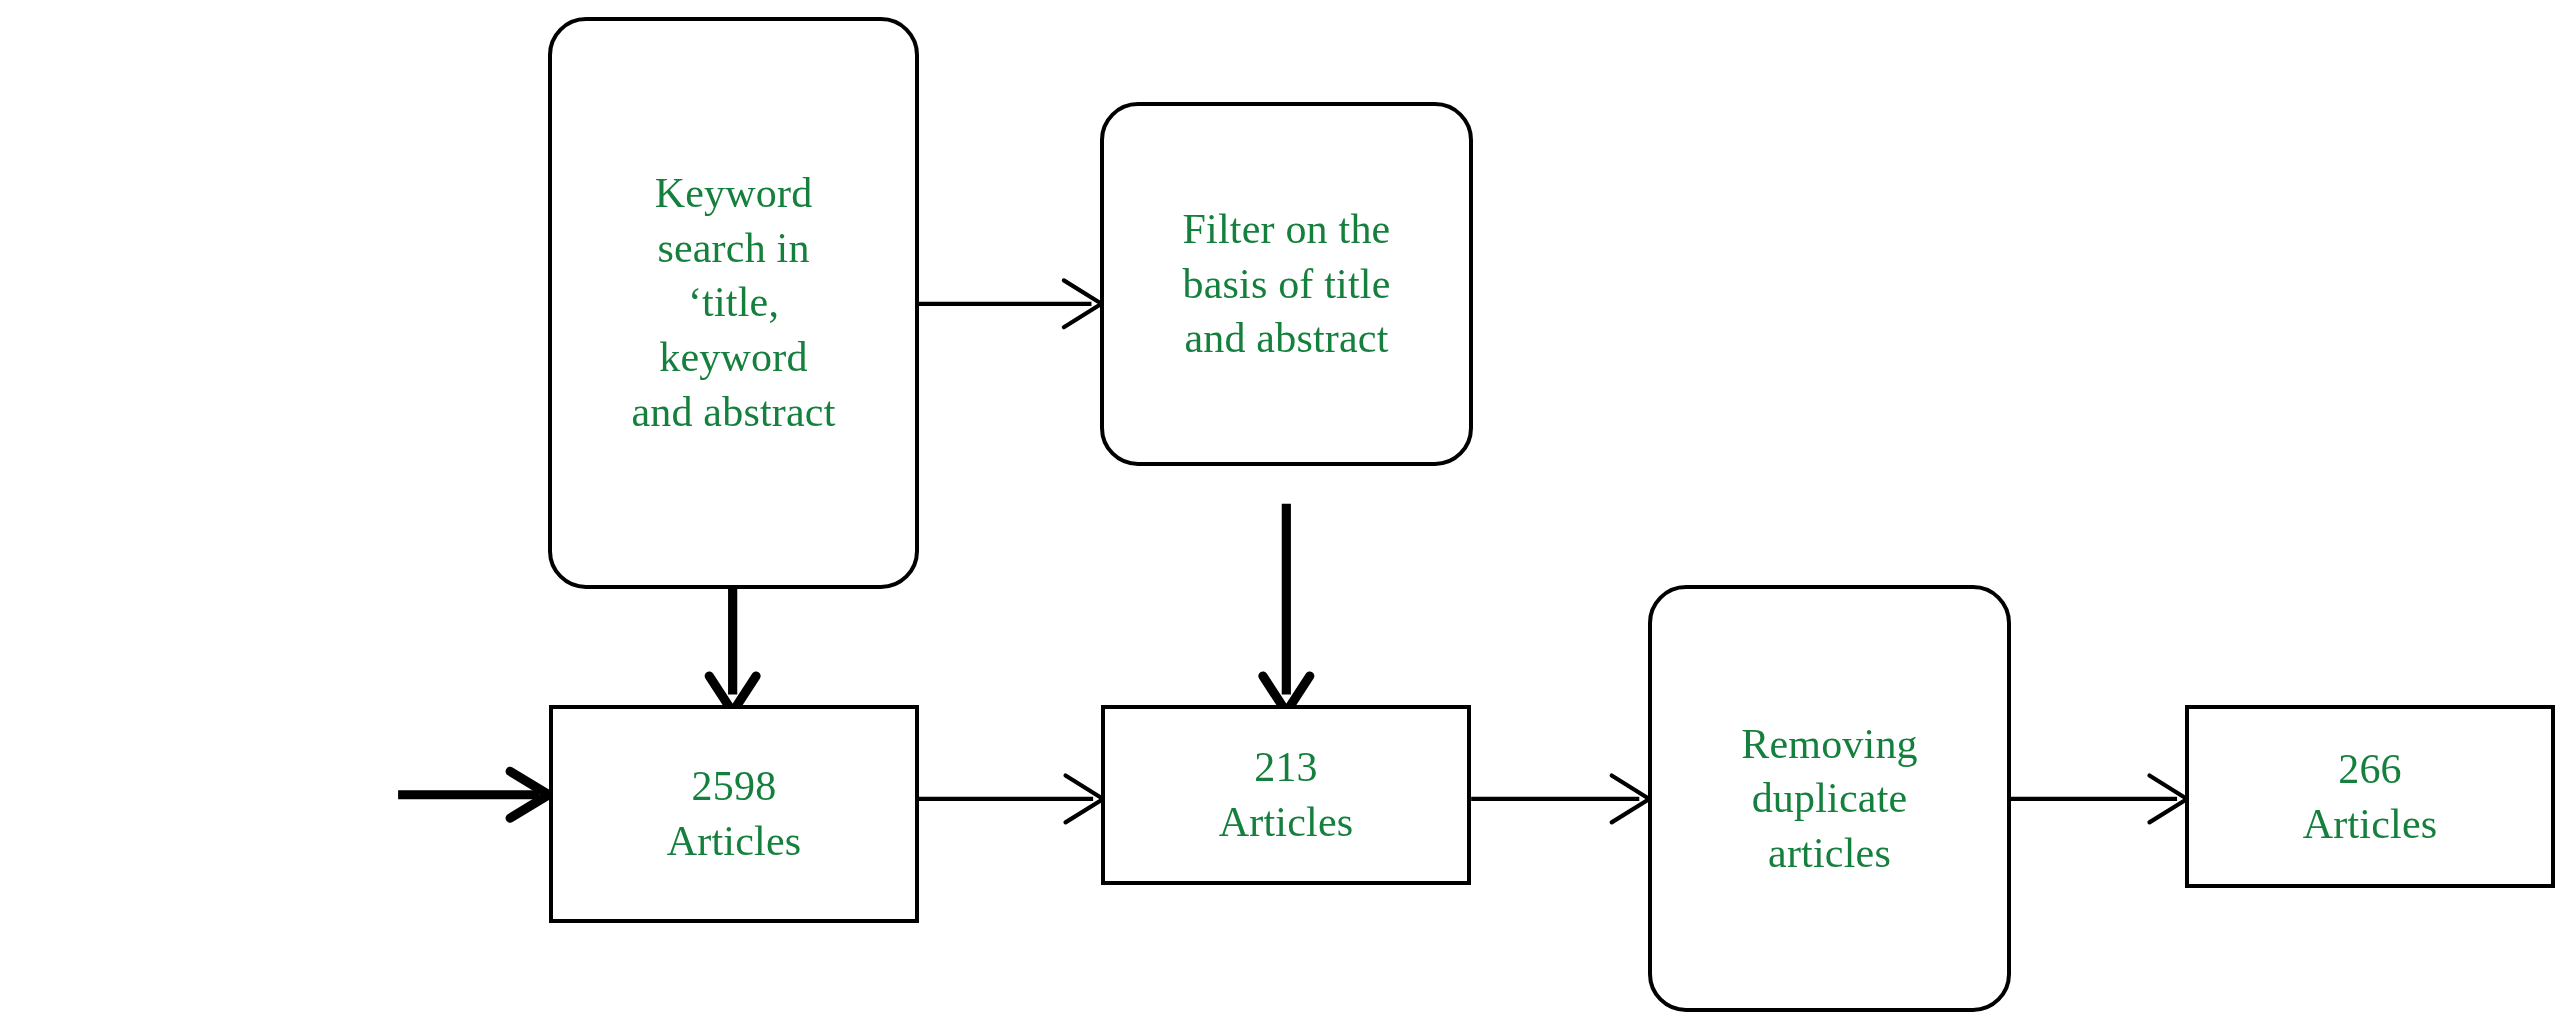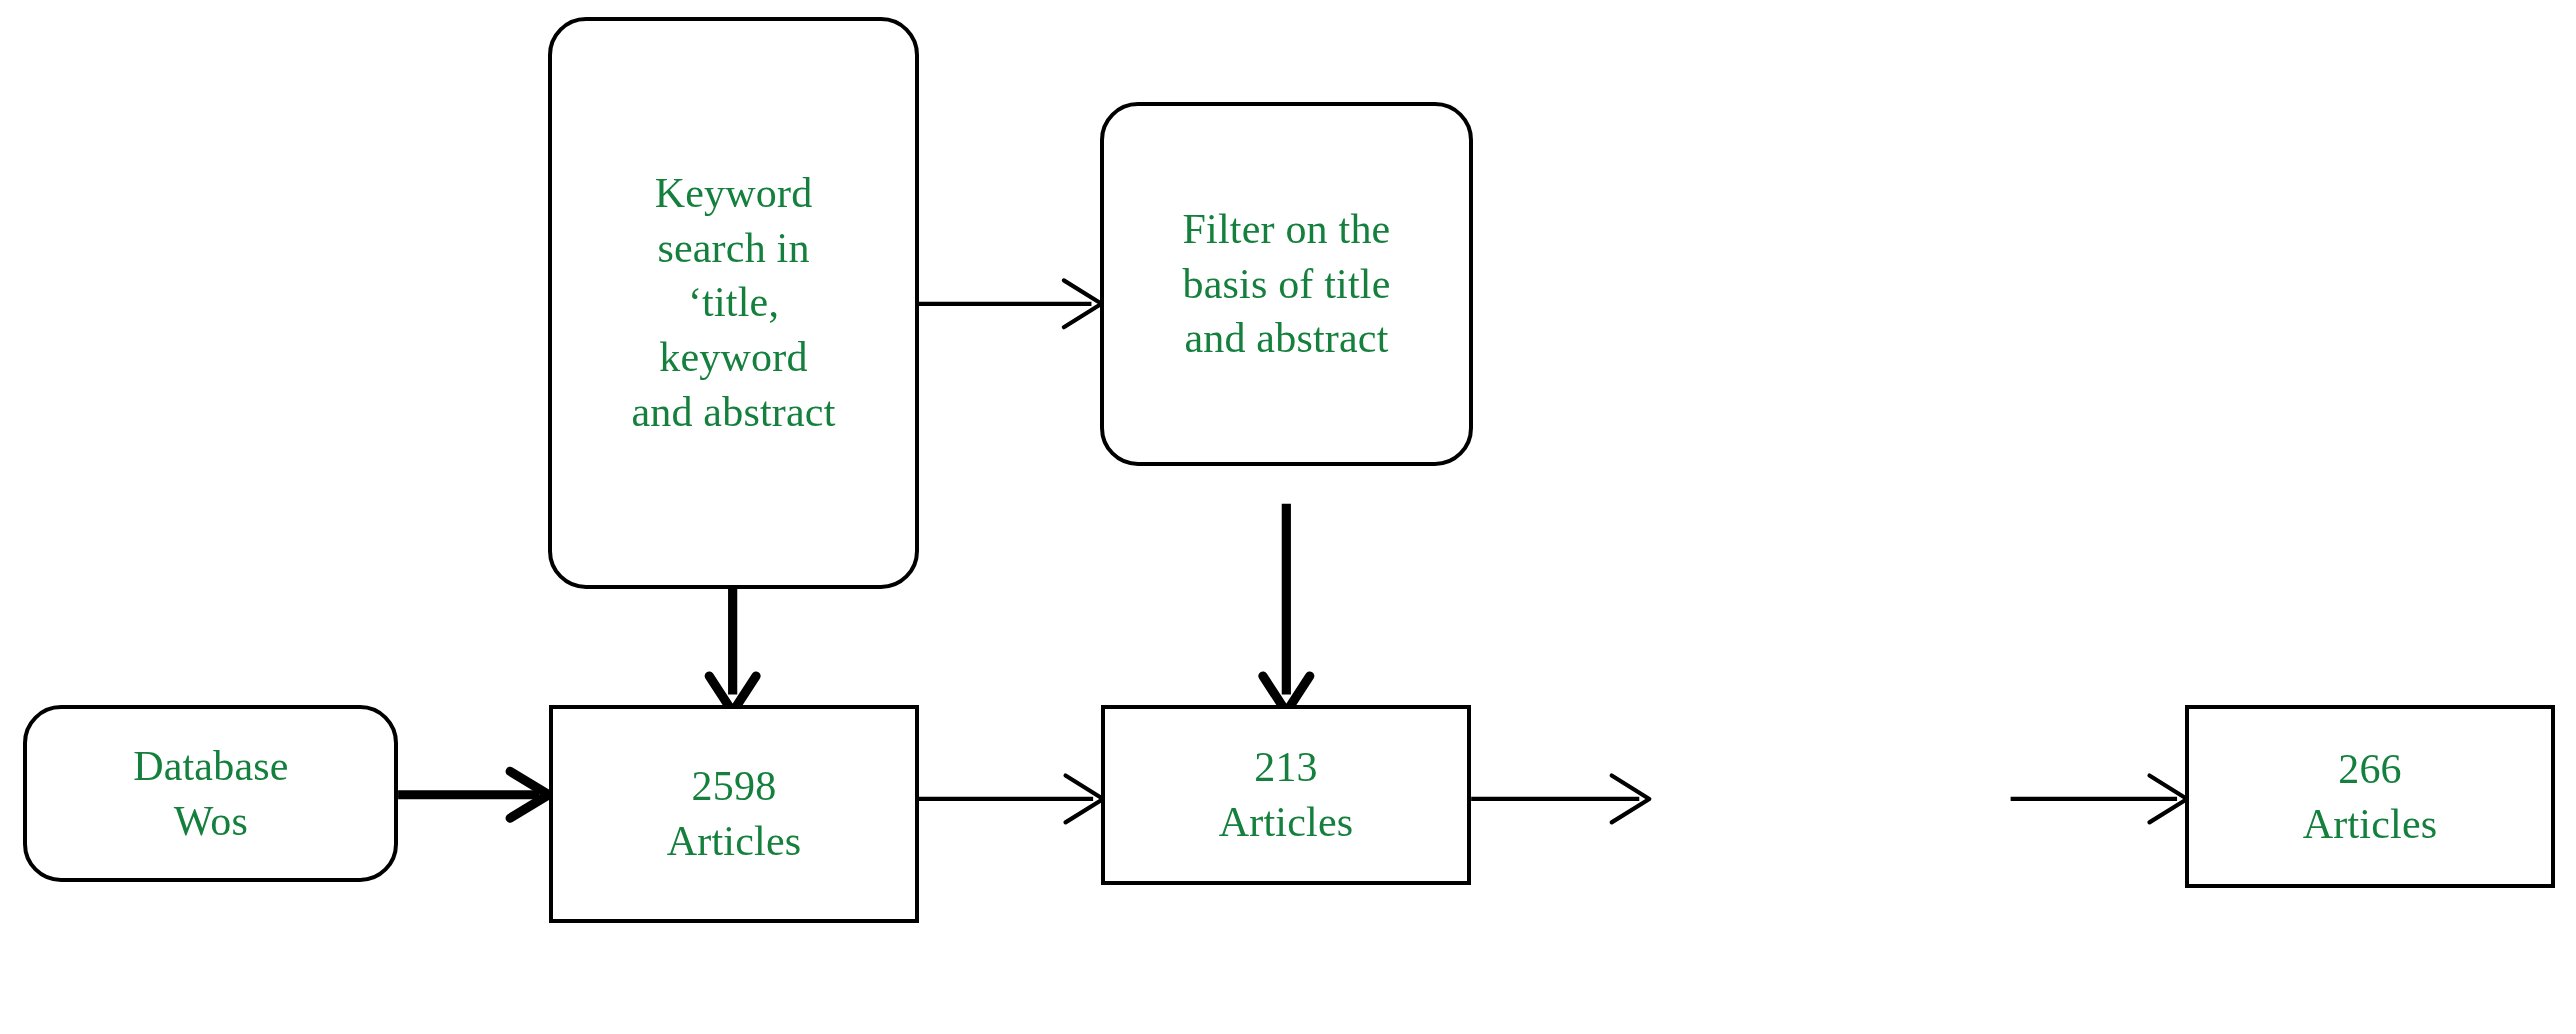--- a/index.html
+++ b/index.html
@@ -89,24 +89,20 @@
       <line x1="1759" y1="955" x2="1960" y2="955" stroke="#000000" stroke-width="5"></line>
       <path d="M 1927 927 L 1972 955 L 1927 983" fill="none" stroke="#000000" stroke-width="5" stroke-linecap="round" stroke-linejoin="round"></path>
     </g>
 
     <g>
       <line x1="2404" y1="955" x2="2603" y2="955" stroke="#000000" stroke-width="5"></line>
       <path d="M 2570 927 L 2615 955 L 2570 983" fill="none" stroke="#000000" stroke-width="5" stroke-linecap="round" stroke-linejoin="round"></path>
     </g>
   </svg>
 
-  <div class="node rounded" id="node-database">
-    <span class="node-label">Database
-Wos</span>
-  </div>
 
   <div class="node rounded" id="node-keyword">
     <span class="node-label">Keyword
 search in
 ‘title,
 keyword
 and abstract</span>
   </div>
 
   <div class="node rounded" id="node-filter">
@@ -118,20 +114,25 @@
   <div class="node rect" id="node-2598">
     <span class="node-label">2598
 Articles</span>
   </div>
 
   <div class="node rect" id="node-213">
     <span class="node-label">213
 Articles</span>
   </div>
 
+  <div class="node rounded" id="node-removing">
+    <span class="node-label">Removing
+duplicate
+articles</span>
+  </div>
 
   <div class="node rect" id="node-206">
     <span class="node-label">266
 Articles</span>
   </div>
 
 </div>
 
 
 </body></html>

